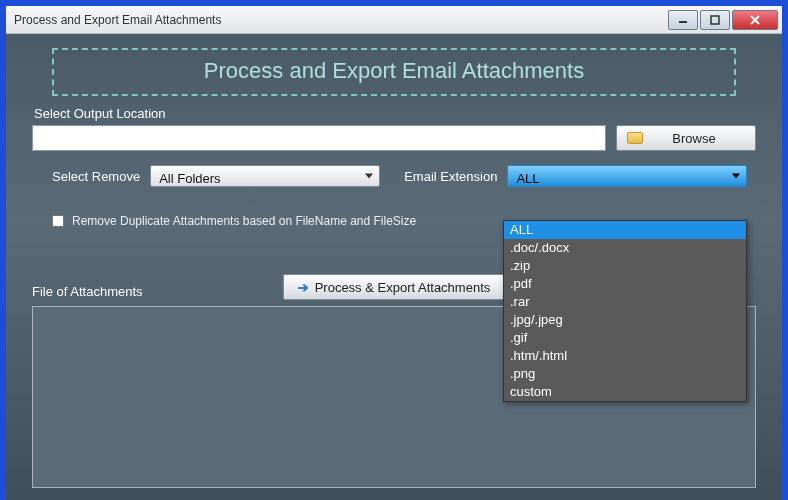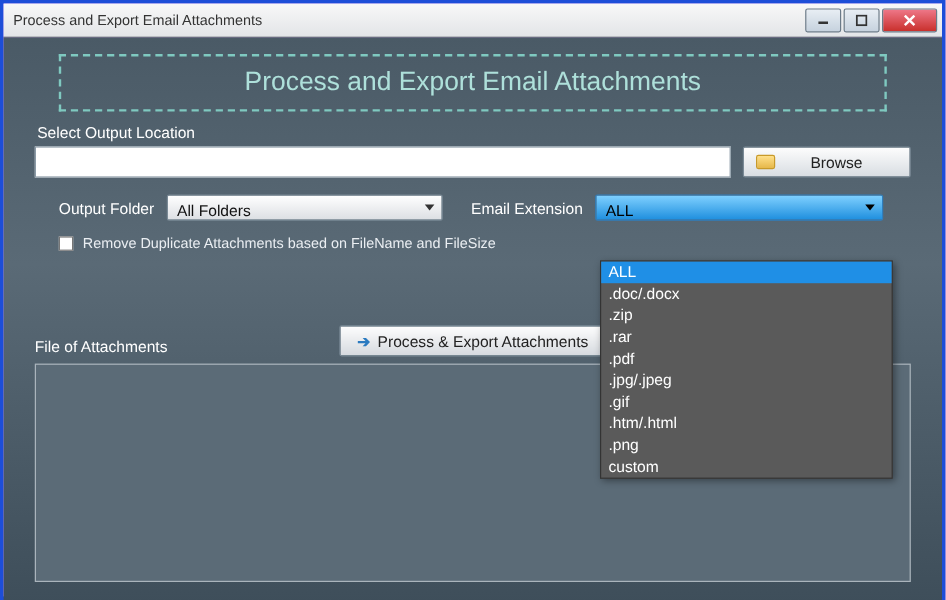--- a/index.html
+++ b/index.html
@@ -1,17 +1,17 @@
 <!DOCTYPE html>
 <html><head>
 <meta charset="utf-8">
 <style>
   * { box-sizing: border-box; margin: 0; padding: 0; font-family: "Segoe UI", Tahoma, sans-serif; }
   body { width: 788px; height: 500px; overflow: hidden; background: #c9d6e0; }
-  .window { width: 788px; height: 500px; border: 3px solid #1d4ed8; background: #f0abfc; box-shadow: 0 0 8px rgba(0,0,0,0.3); }
+  .window { width: 788px; height: 500px; border: 6px solid #1d4ed8; background: #404040; box-shadow: 0 0 8px rgba(0,0,0,0.3); }
   .titlebar {
     height: 28px; background: linear-gradient(to bottom, #f8f8f8, #e3e5e8);
     display: flex; align-items: center; padding: 0 4px 0 8px; border-bottom: 1px solid #b8bcc0;
   }
   .titlebar .title { font-size: 12px; color: #333; flex: 1; }
   .win-controls { display: flex; }
   .win-btn {
     width: 30px; height: 20px; margin-left: 2px; border: 1px solid #6a7a88;
     background: linear-gradient(to bottom, #e8eef4, #c6d2de); border-radius: 2px;
     display: flex; align-items: center; justify-content: center; font-size: 10px; color: #333;
@@ -53,21 +53,21 @@
   .combo::after {
     content: ""; position: absolute; right: 6px; top: 50%; transform: translateY(-50%);
     border-left: 4px solid transparent; border-right: 4px solid transparent; border-top: 5px solid #333;
   }
   .folder-combo { width: 230px; }
   .ext-combo {
     width: 240px; background: linear-gradient(to bottom, #7fd0ff, #1f8fde);
     border: 1px solid #2f7fbe; color: #000;
   }
   .ext-combo::after { border-top-color: #000; }
-  .chk-row { margin-top: 12px; display: flex; align-items: center; gap: 8px; margin-left: 20px; }
+  .chk-row { margin-top: 27px; display: flex; align-items: center; gap: 8px; margin-left: 20px; }
   .chk { width: 12px; height: 12px; background: #fff; border: 1px solid #777; }
   .chk-label { font-size: 12px; color: #eaeef2; }
   .process-btn {
     position: absolute; left: 50%; top: 240px; transform: translateX(-50%);
     height: 26px; padding: 0 14px;
     background: linear-gradient(to bottom, #fdfdfd, #d6dadf);
     border: 1px solid #7a8a96; border-radius: 2px;
     display: flex; align-items: center; font-size: 13px; color: #222; gap: 6px;
   }
   .arrow-icon { color: #2a7ac0; font-weight: bold; }
@@ -119,21 +119,21 @@
     <div class="section-label">Select Output Location</div>
     <div class="row">
       <input class="output-input" type="text" value="" style="">
       <div class="browse-btn">
         <span class="folder-icon"></span>
         <span>Browse</span>
       </div>
     </div>
 
     <div class="cfg-row">
-      <span class="cfg-label">Output Folder</span>
+      <span class="cfg-label">Select Remove</span>
       <div class="combo folder-combo">
         <span>All Folders</span>
       </div>
       <span class="cfg-label fe">Email Extension</span>
       <div class="combo ext-combo">
         <span>ALL</span>
       </div>
     </div>
 
     <div class="chk-row">
@@ -146,22 +146,22 @@
       <span>Process &amp; Export Attachments</span>
     </div>
 
     <div class="list-label">File of Attachments</div>
     <div class="list-box"></div>
 
     <div class="dropdown-panel">
       <div class="dd-item sel">ALL</div>
       <div class="dd-item">.doc/.docx</div>
       <div class="dd-item">.zip</div>
+      <div class="dd-item">.pdf</div>
       <div class="dd-item">.rar</div>
-      <div class="dd-item">.pdf</div>
       <div class="dd-item">.jpg/.jpeg</div>
       <div class="dd-item">.gif</div>
       <div class="dd-item">.htm/.html</div>
       <div class="dd-item">.png</div>
       <div class="dd-item">custom</div>
     </div>
 
   </div>
 </div>
 

